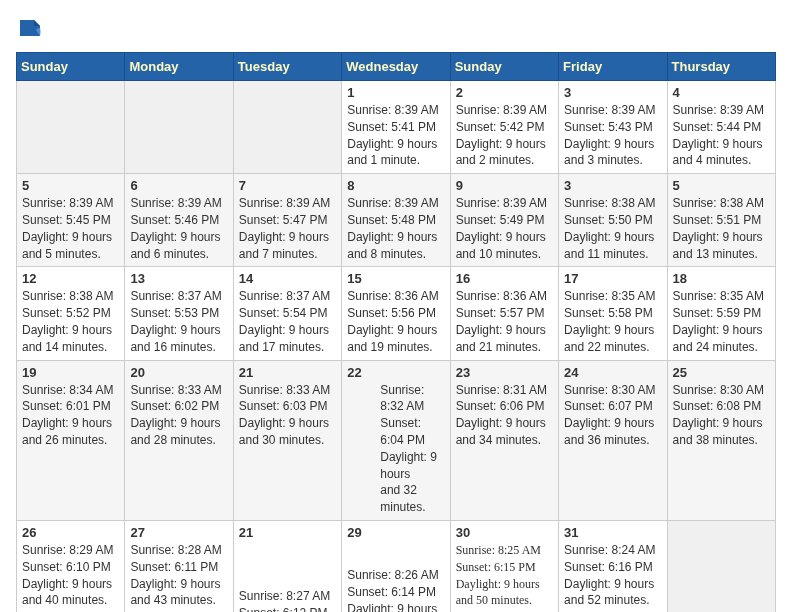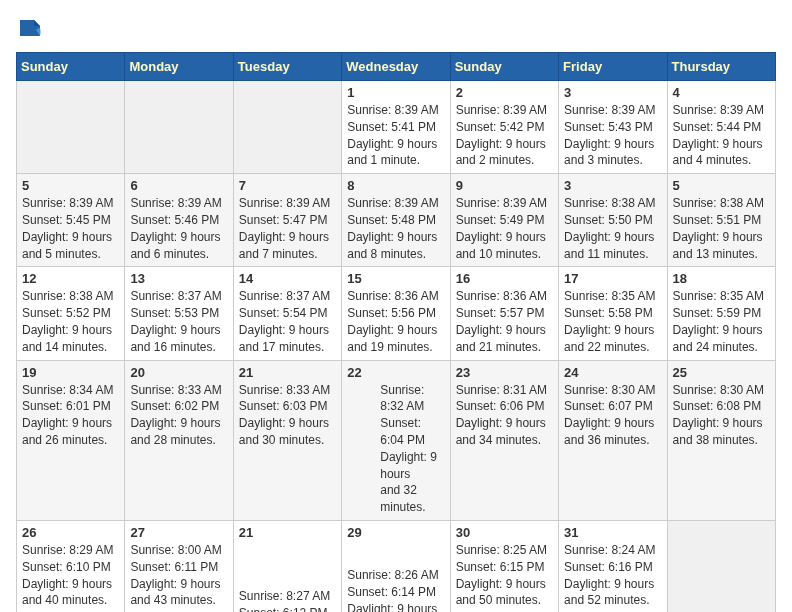--- a/index.html
+++ b/index.html
@@ -303,42 +303,42 @@
       <tr>
         <td>
           <span class="day-number">26</span>
           <div class="day-info" style="white-space: pre-line;">Sunrise: 8:29 AM
 Sunset: 6:10 PM
 Daylight: 9 hours
 and 40 minutes.</div>
         </td>
         <td>
           <span class="day-number">27</span>
-          <div class="day-info" style="white-space: pre-line;">Sunrise: 8:00 AM
+          <div class="day-info" style="white-space: pre-line;">Sunrise: 8:28 AM
 Sunset: 6:11 PM
 Daylight: 9 hours
 and 43 minutes.</div>
         </td>
         <td>
           <span class="day-number">21</span>
           <div class="day-info" style="white-space: pre-line; margin-top: 48px;">Sunrise: 8:27 AM
 Sunset: 6:12 PM
 Daylight: 9 hours
 and 45 minutes.</div>
         </td>
         <td>
           <span class="day-number">29</span>
           <div class="day-info" style="white-space: pre-line; margin-top: 27px;">Sunrise: 8:26 AM
 Sunset: 6:14 PM
 Daylight: 9 hours
 and 47 minutes.</div>
         </td>
         <td>
           <span class="day-number">30</span>
-          <div class="day-info" style="white-space: pre-line;">Sunrise: 8:25 AM
+          <div class="day-info" style="white-space: pre-line; font-family: Liberation Serif, serif;">Sunrise: 8:25 AM
 Sunset: 6:15 PM
 Daylight: 9 hours
 and 50 minutes.</div>
         </td>
         <td>
           <span class="day-number">31</span>
           <div class="day-info" style="white-space: pre-line;">Sunrise: 8:24 AM
 Sunset: 6:16 PM
 Daylight: 9 hours
 and 52 minutes.</div>

